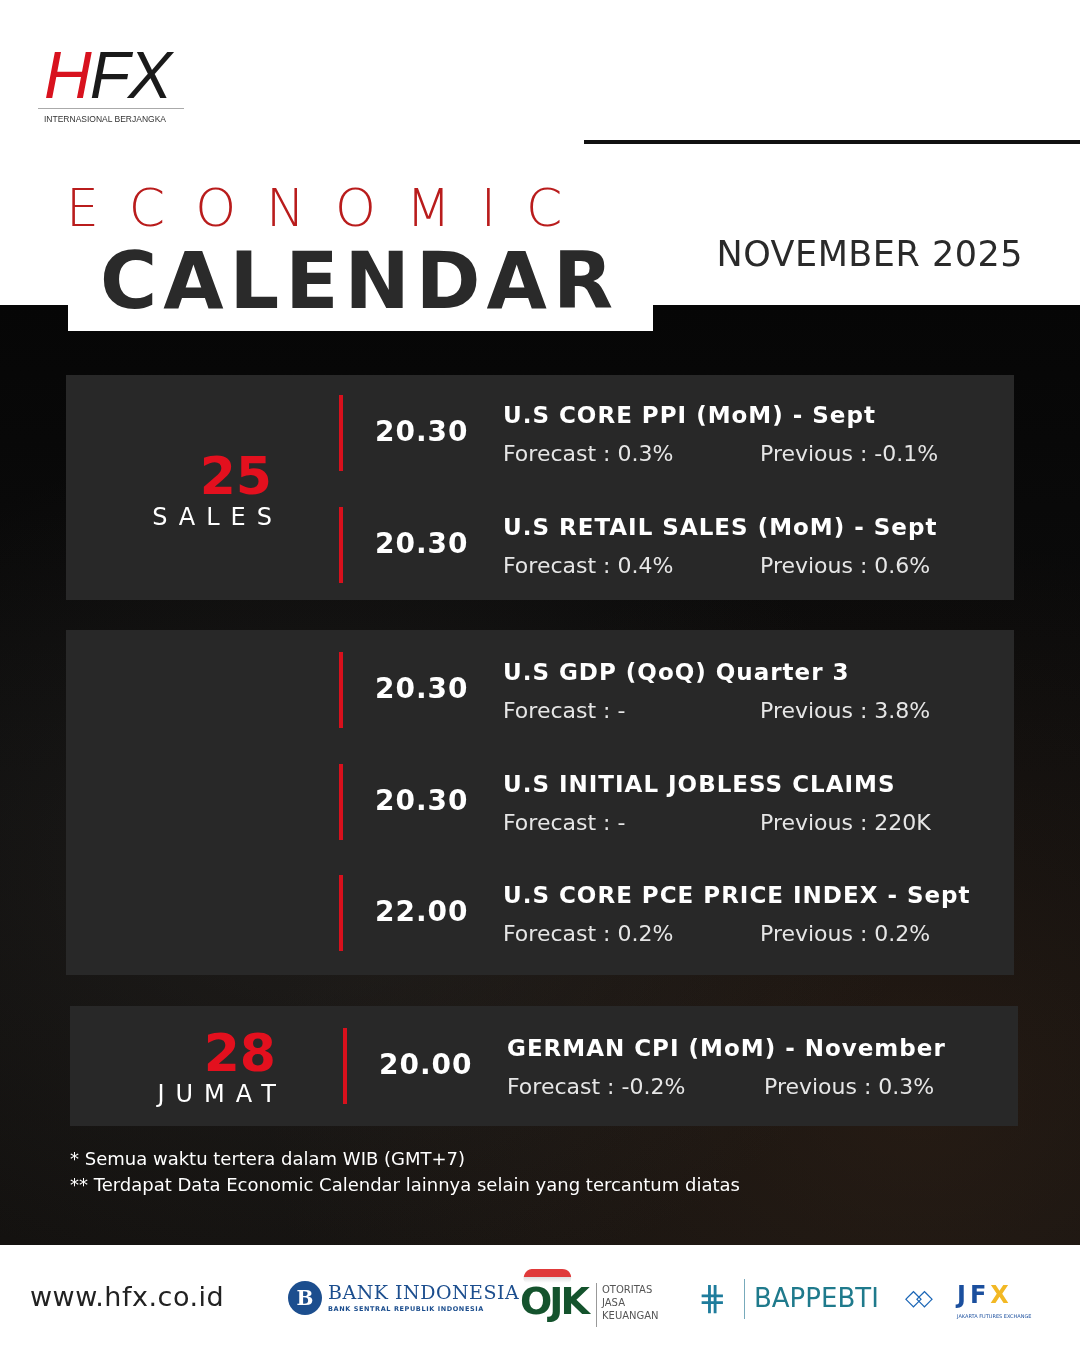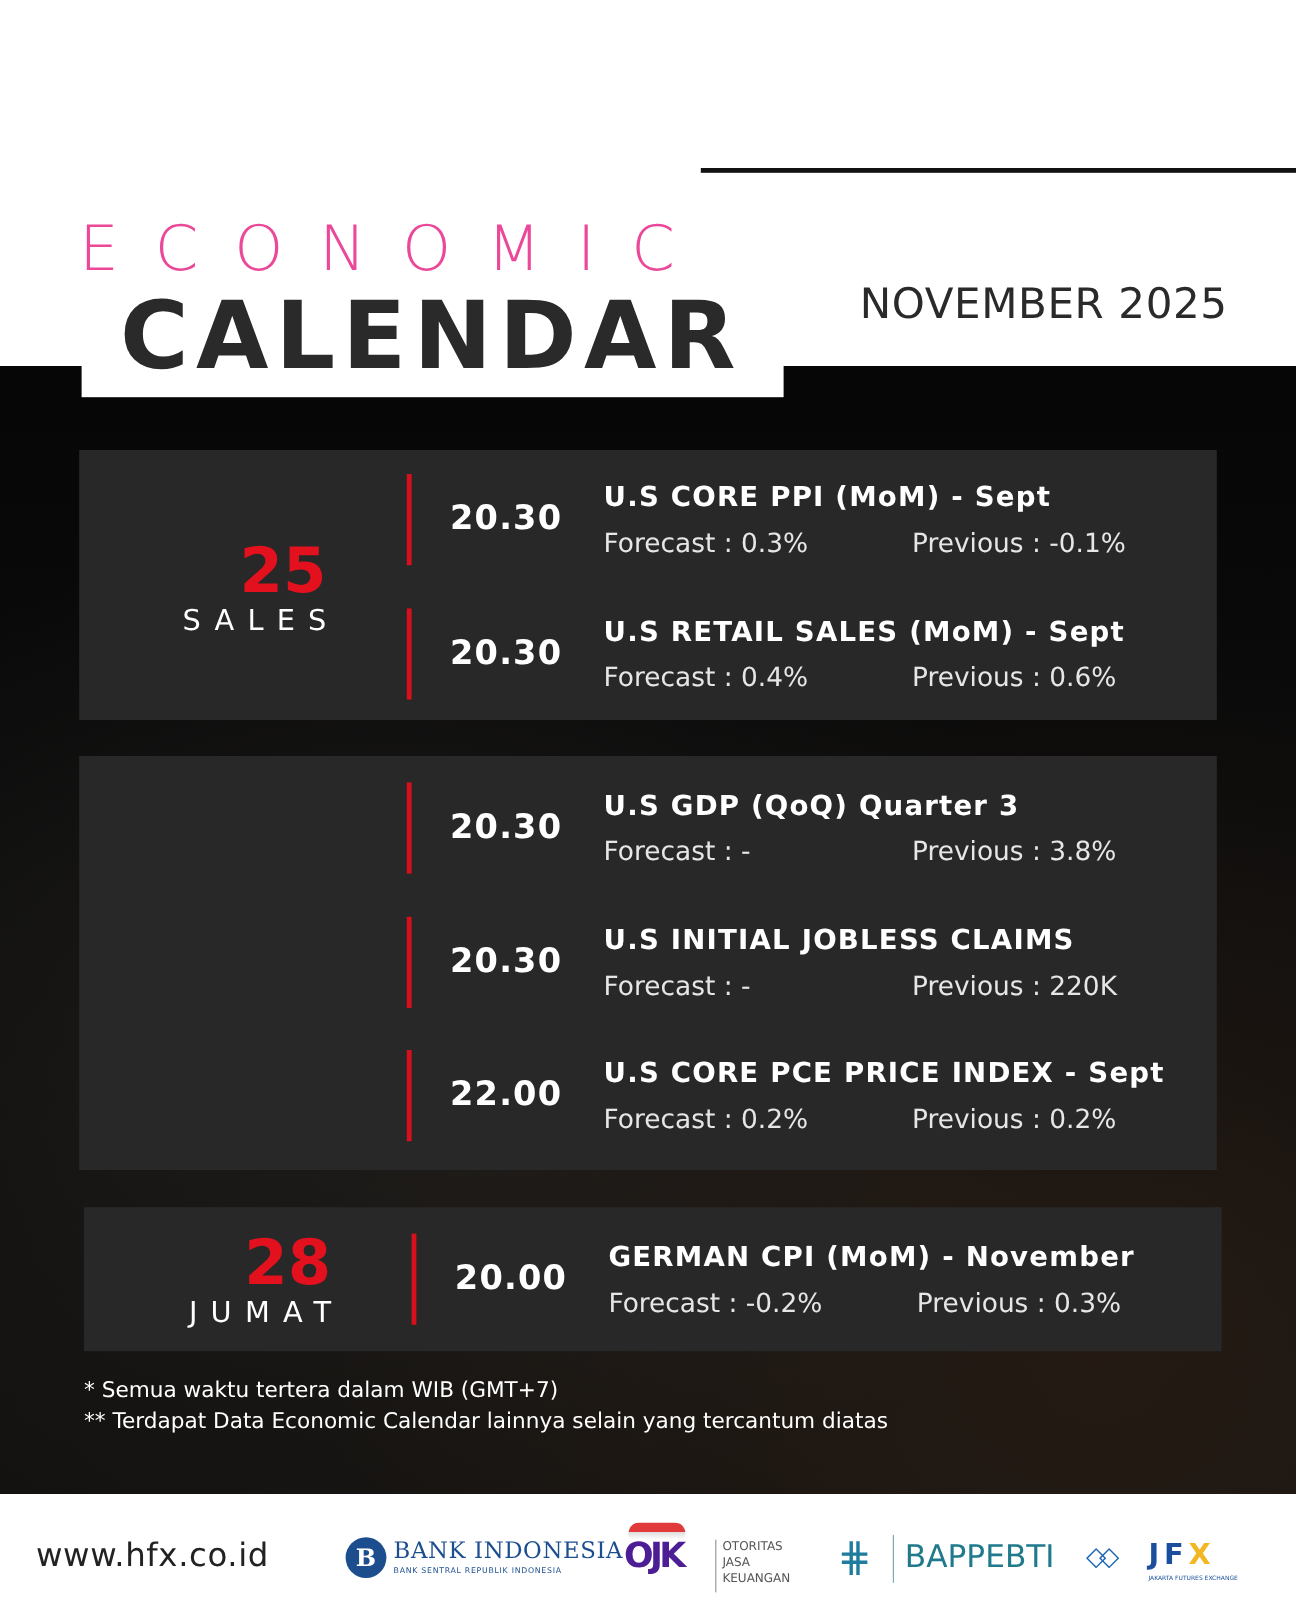--- a/index.html
+++ b/index.html
@@ -37,21 +37,21 @@
     white-space: nowrap;
   }
   .top-rule {
     position: absolute; left: 584px; top: 140px; width: 496px; height: 4px; background: #111;
   }
   .title-economic {
     position: absolute; left: 66px; top: 180px;
     font-family: "DejaVu Sans", sans-serif;
     font-weight: 300;
     font-size: 52px; line-height: 56px;
-    letter-spacing: 30px; color: #ec4899;
+    letter-spacing: 30px; color: #b91c1c;
   }
   .date-range {
     position: absolute; right: 58px; top: 172px;
     font-family: "DejaVu Sans", sans-serif; font-weight: 700;
     font-size: 54px; line-height: 60px; color: #2a2a2a;
     text-align: right; white-space: nowrap;
   }
   .date-month {
     position: absolute; right: 57px; top: 234px;
     font-family: "DejaVu Sans", sans-serif;
@@ -138,26 +138,26 @@
     position: absolute; left: 0; top: 0; width: 34px; height: 34px; border-radius: 50%;
     background: #1c4e8e; color: #fff; font-family: "DejaVu Serif", serif; font-weight: 700;
     font-size: 20px; line-height: 34px; text-align: center;
   }
   .bi-name {
     position: absolute; left: 40px; top: 0px; white-space: nowrap;
     font-family: "DejaVu Serif", serif; font-size: 19px; color: #1c4e8e; letter-spacing: 0.5px;
   }
   .bi-sub {
     position: absolute; left: 40px; top: 24px; white-space: nowrap;
-    font-family: "DejaVu Sans", sans-serif; font-weight: 400; font-size: 6.5px; color: #1c4e8e; letter-spacing: 0.6px;
+    font-family: "DejaVu Sans", sans-serif; font-weight: 700; font-size: 6.5px; color: #1c4e8e; letter-spacing: 0.6px;
   }
   .ojk { left: 520px; top: 24px; width: 145px; }
   .ojk-mark {
     position: absolute; left: 0; top: 10px;
-    font-family: "DejaVu Sans", sans-serif; font-weight: 700; font-size: 29px; color: #4c1d95; letter-spacing: -3px;
+    font-family: "DejaVu Sans", sans-serif; font-weight: 700; font-size: 38px; color: #14532d; letter-spacing: -3px;
   }
   .ojk-flag {
     position: absolute; left: 4px; top: 0; width: 48px; height: 14px;
     background: linear-gradient(180deg, #e03a3a 0%, #e03a3a 55%, #dddddd 55%, #ffffff 100%);
     border-radius: 10px 20px 4px 10px; transform: skewX(-15deg);
   }
   .ojk-divider { position: absolute; left: 76px; top: 14px; width: 1px; height: 44px; background: #999; }
   .ojk-text {
     position: absolute; left: 82px; top: 14px;
     font-family: "DejaVu Sans", sans-serif; font-size: 10px; line-height: 13px; color: #555;
@@ -185,20 +185,25 @@
   .jfx-name .x { color: #f2b824; }
   .jfx-sub {
     position: absolute; left: 52px; top: 32px; white-space: nowrap;
     font-family: "DejaVu Sans", sans-serif; font-size: 5px; color: #1b4f9e;
   }
 </style>
 </head>
 <body>
 
 <div class="header">
+  <div class="logo">
+    <div class="logo-mark"><span class="h">H</span><span class="fx">FX</span></div>
+    <div class="logo-rule"></div>
+    <div class="logo-sub">INTERNASIONAL BERJANGKA</div>
+  </div>
   <div class="top-rule"></div>
   <div class="title-economic">ECONOMIC</div>
   <div class="date-month">NOVEMBER 2025</div>
 </div>
 
 <div class="dark-bg"></div>
 
 <div class="title-calendar-box"></div>
 <div class="title-calendar">CALENDAR</div>
 

